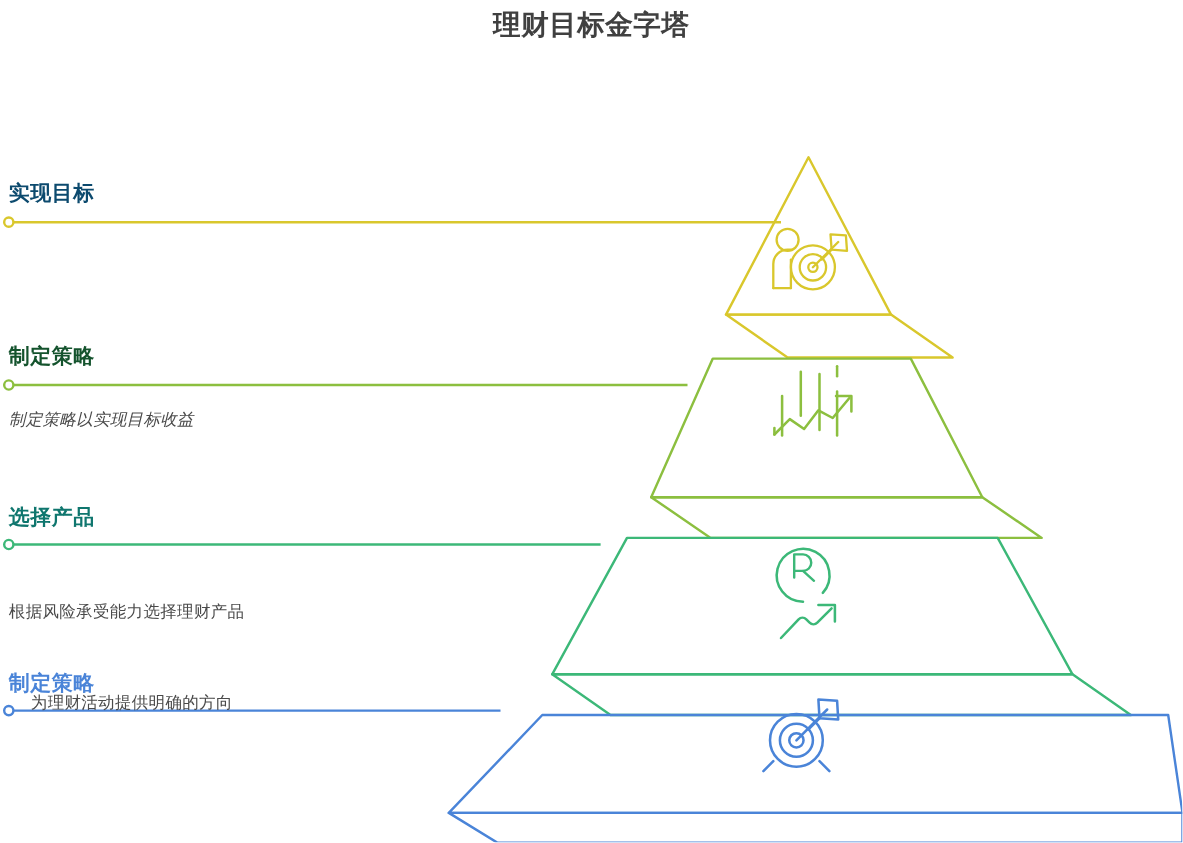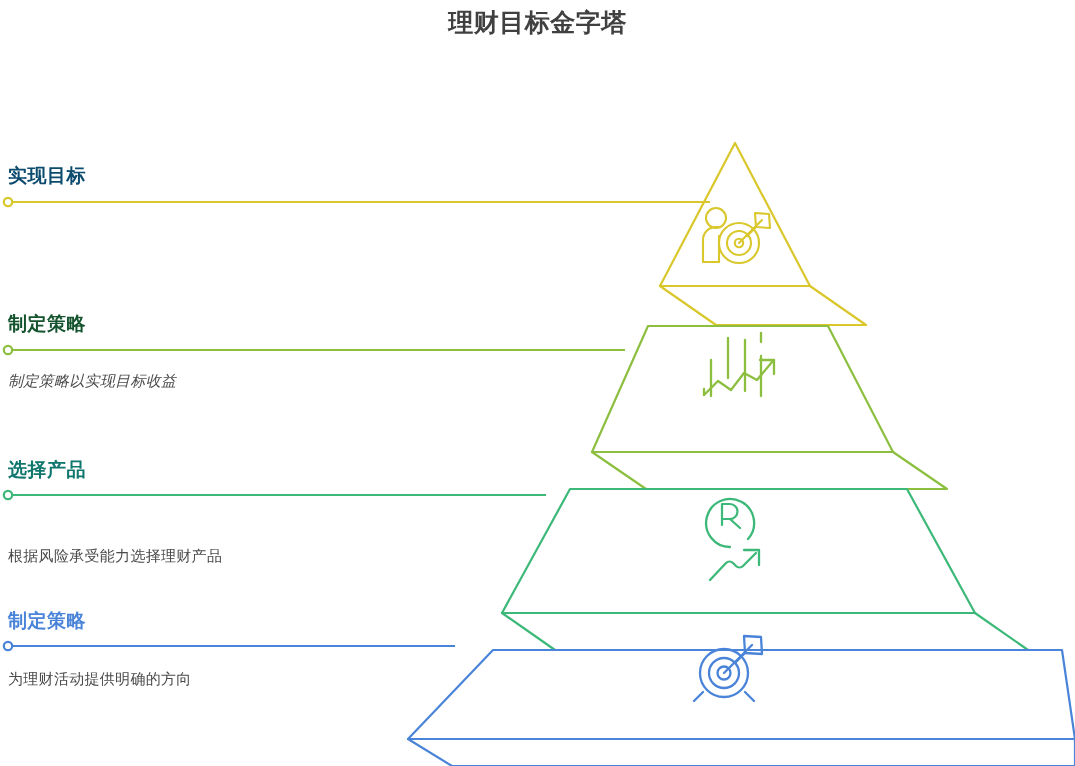--- a/index.html
+++ b/index.html
@@ -146,15 +146,15 @@
 
   <div class="step-label" style="top:163px; color:#0c4a6e;">实现目标</div>
 
   <div class="step-label" style="top:311px; color:#14532d;">制定策略</div>
   <div class="step-desc" style="top:372px;font-style:italic;">制定策略以实现目标收益</div>
 
   <div class="step-label" style="top:457px; color:#0f766e;text-align:right;">选择产品</div>
   <div class="step-desc" style="top:521px;margin-top:26px;">根据风险承受能力选择理财产品</div>
 
   <div class="step-label" style="top:608px; color:#4a84d8;">制定策略</div>
-  <div class="step-desc" style="top:670px;">为理财活动提供明确的方向</div>
+  <div class="step-desc" style="top:630px;margin-left:20px;">为理财活动提供明确的方向</div>
 
 </div>
 
 </body></html>

